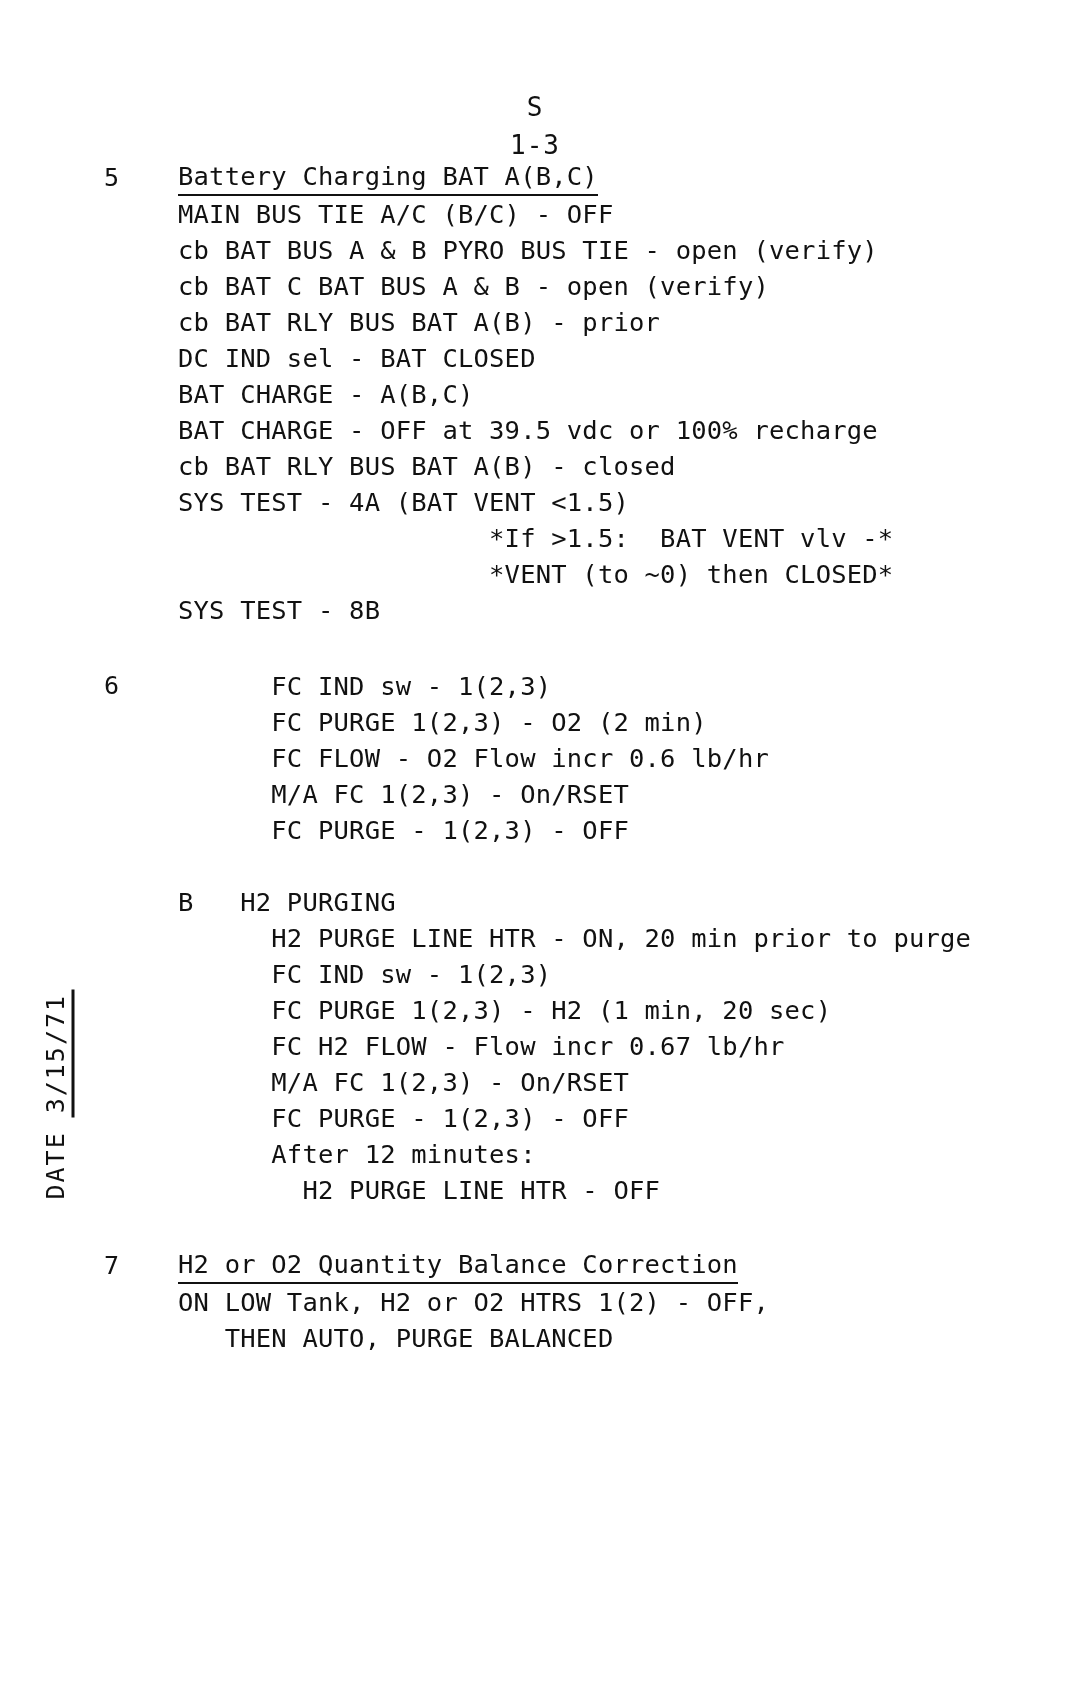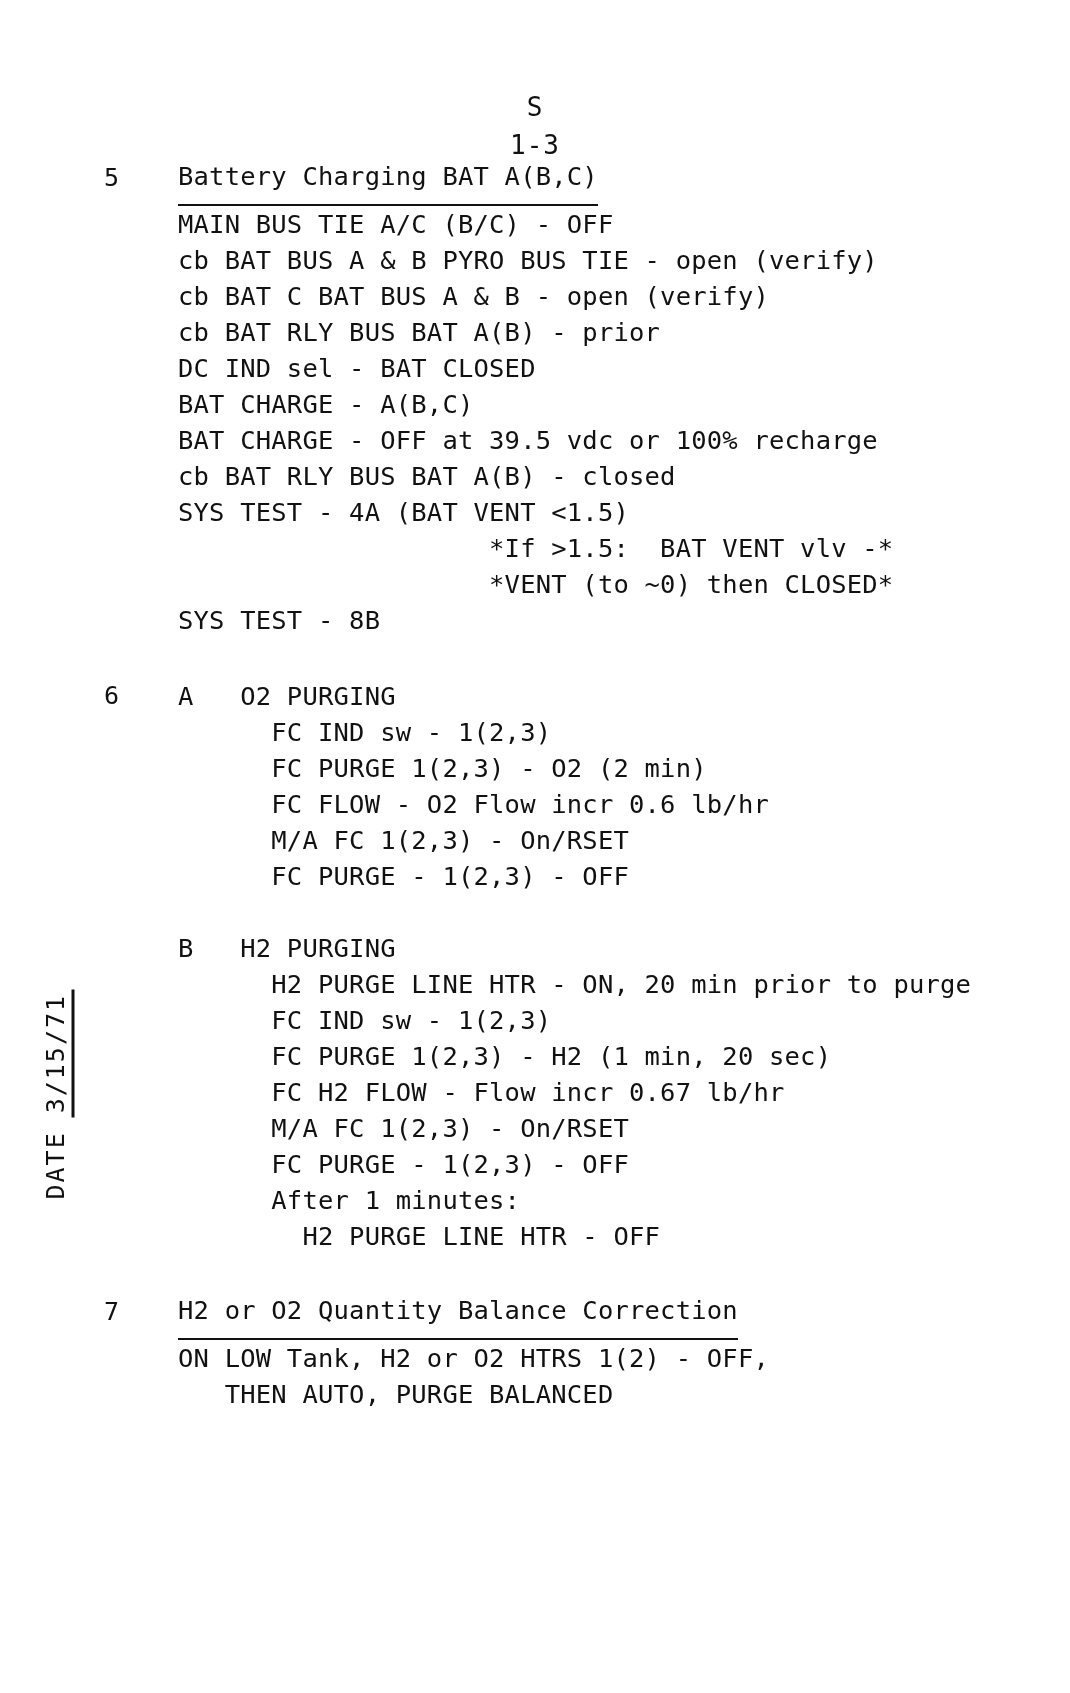--- a/index.html
+++ b/index.html
@@ -70,21 +70,21 @@
   }
   .line {
     font-size: 25.5px;
     line-height: 36px;
     white-space: pre;
     letter-spacing: 0.2px;
   }
   .line.underline {
     display: inline-block;
     border-bottom: 2px solid #111;
-    padding-bottom: 11px;
+    padding-bottom: 1px;
     line-height: 33px;
   }
 </style>
 </head>
 <body>
 
 <div class="page">
 
   <div class="header">
     <div>S</div>
@@ -112,35 +112,34 @@
         <div class="line">SYS TEST - 4A (BAT VENT &lt;1.5)</div>
         <div class="line">                    *If &gt;1.5:  BAT VENT vlv -*</div>
         <div class="line">                    *VENT (to ~0) then CLOSED*</div>
         <div class="line">SYS TEST - 8B</div>
       </div>
     </div>
 
     <div class="section" style="margin-top:40px;">
       <div class="sec-num">6</div>
       <div class="sec-body">
-        <div class="line">A   O2 PURGING</div>
         <div class="line">      FC IND sw - 1(2,3)</div>
         <div class="line">      FC PURGE 1(2,3) - O2 (2 min)</div>
         <div class="line">      FC FLOW - O2 Flow incr 0.6 lb/hr</div>
         <div class="line">      M/A FC 1(2,3) - On/RSET</div>
         <div class="line">      FC PURGE - 1(2,3) - OFF</div>
         <div class="line">&nbsp;</div>
         <div class="line">B   H2 PURGING</div>
         <div class="line">      H2 PURGE LINE HTR - ON, 20 min prior to purge</div>
         <div class="line">      FC IND sw - 1(2,3)</div>
         <div class="line">      FC PURGE 1(2,3) - H2 (1 min, 20 sec)</div>
         <div class="line">      FC H2 FLOW - Flow incr 0.67 lb/hr</div>
         <div class="line">      M/A FC 1(2,3) - On/RSET</div>
         <div class="line">      FC PURGE - 1(2,3) - OFF</div>
-        <div class="line">      After 1 minutes:</div>
+        <div class="line">      After 12 minutes:</div>
         <div class="line">        H2 PURGE LINE HTR - OFF</div>
       </div>
     </div>
 
     <div class="section" style="margin-top:40px;">
       <div class="sec-num">7</div>
       <div class="sec-body">
         <div><span class="line underline">H2 or O2 Quantity Balance Correction</span></div>
         <div class="line">ON LOW Tank, H2 or O2 HTRS 1(2) - OFF,</div>
         <div class="line">   THEN AUTO, PURGE BALANCED</div>

